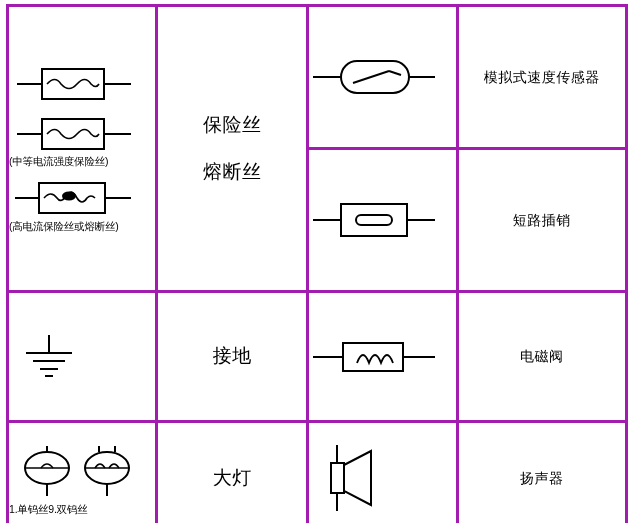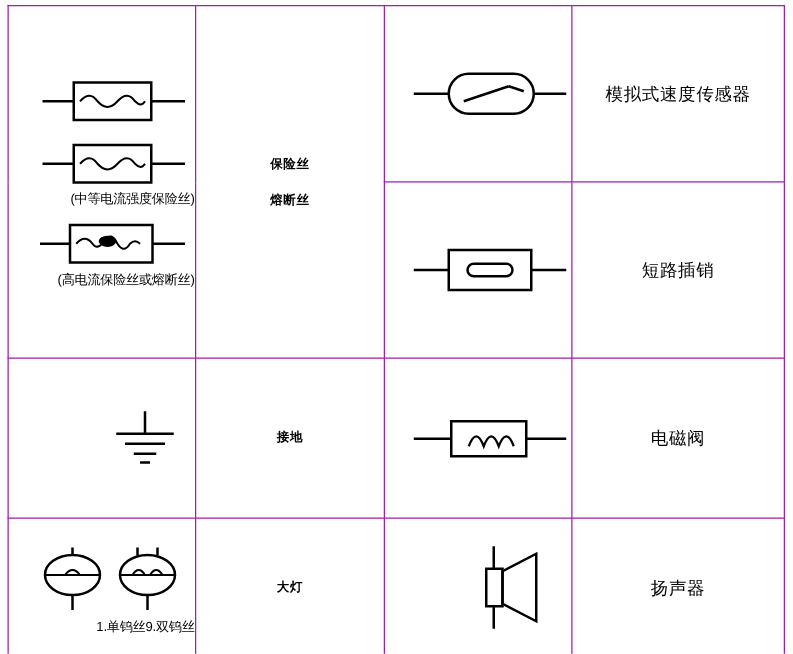--- a/index.html
+++ b/index.html
@@ -19,48 +19,47 @@
     height: 523px;
     box-sizing: border-box;
   }
   table.symbol-table {
     border-collapse: collapse;
     table-layout: fixed;
     width: 622px;
     margin: 4px 0 0 6px;
   }
   table.symbol-table td {
-    border: 1px solid #a21caf;
+    border: 3px solid #a21caf;
     vertical-align: middle;
     text-align: center;
     padding: 0;
   }
   td.sym {
     width: 145px;
   }
   td.label {
     width: 147px;
-    font-size: 10px;
+    font-size: 19px;
     line-height: 1.9;
     letter-spacing: 0.5px;
-    font-weight: bold;
   }
   td.sym2 {
     width: 145px;
   }
   td.label2 {
     width: 165px;
     font-size: 14px;
     line-height: 1.9;
     letter-spacing: 0.5px;
   }
   .cellwrap {
     display: flex;
     flex-direction: column;
-    align-items: flex-end;
+    align-items: flex-start;
     justify-content: center;
   }
   .cap {
     font-size: 10.5px;
     letter-spacing: -0.2px;
     margin-top: 1px;
     white-space: nowrap;
   }
   .twoline span {
     display: block;

